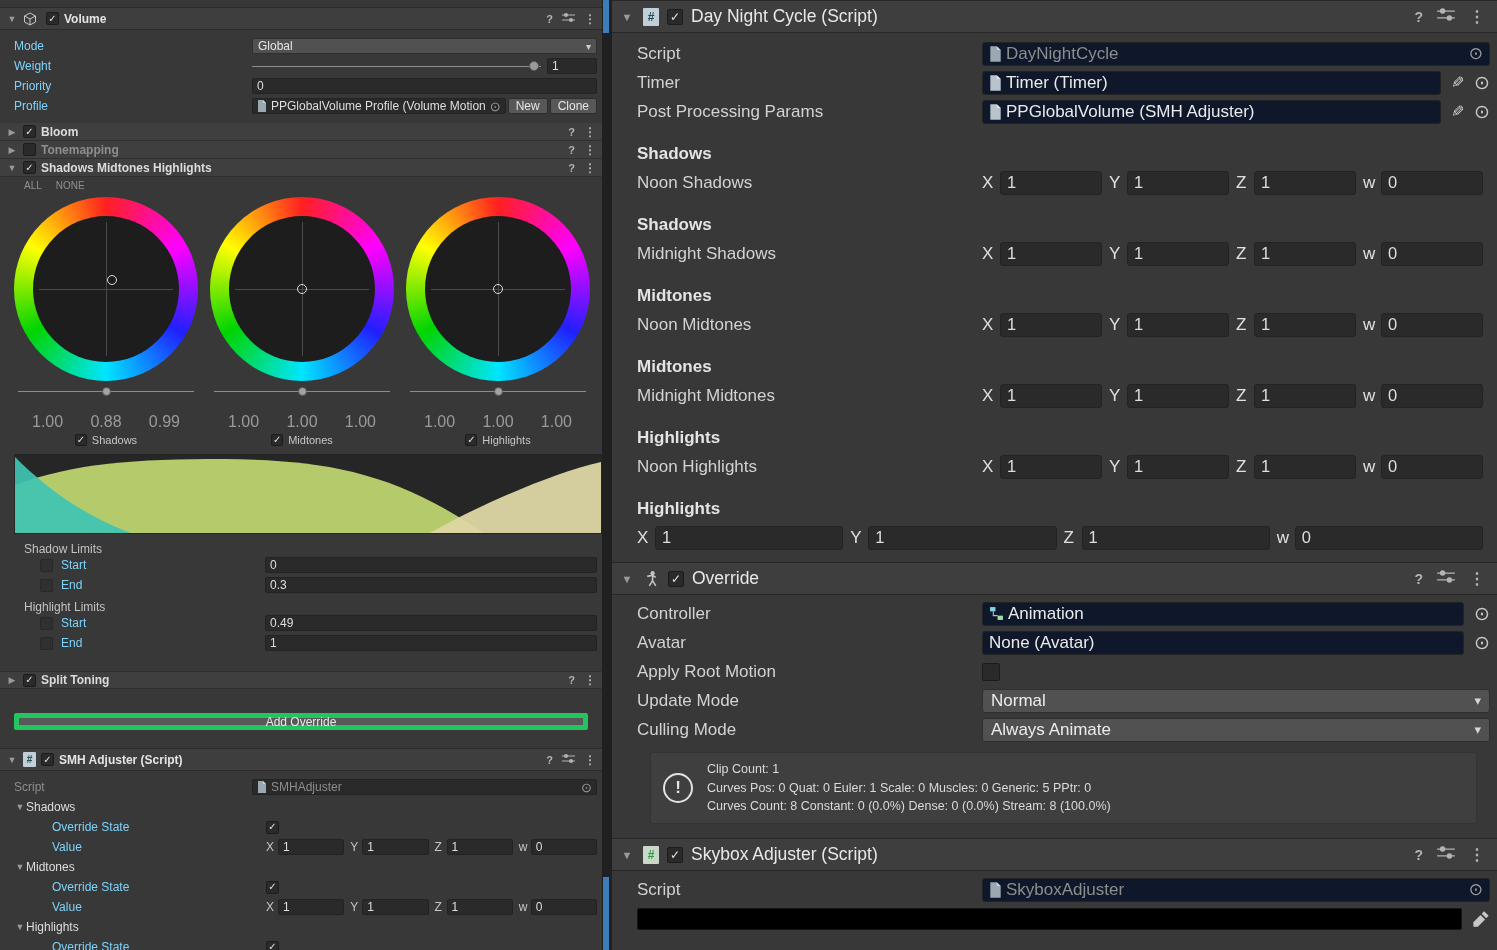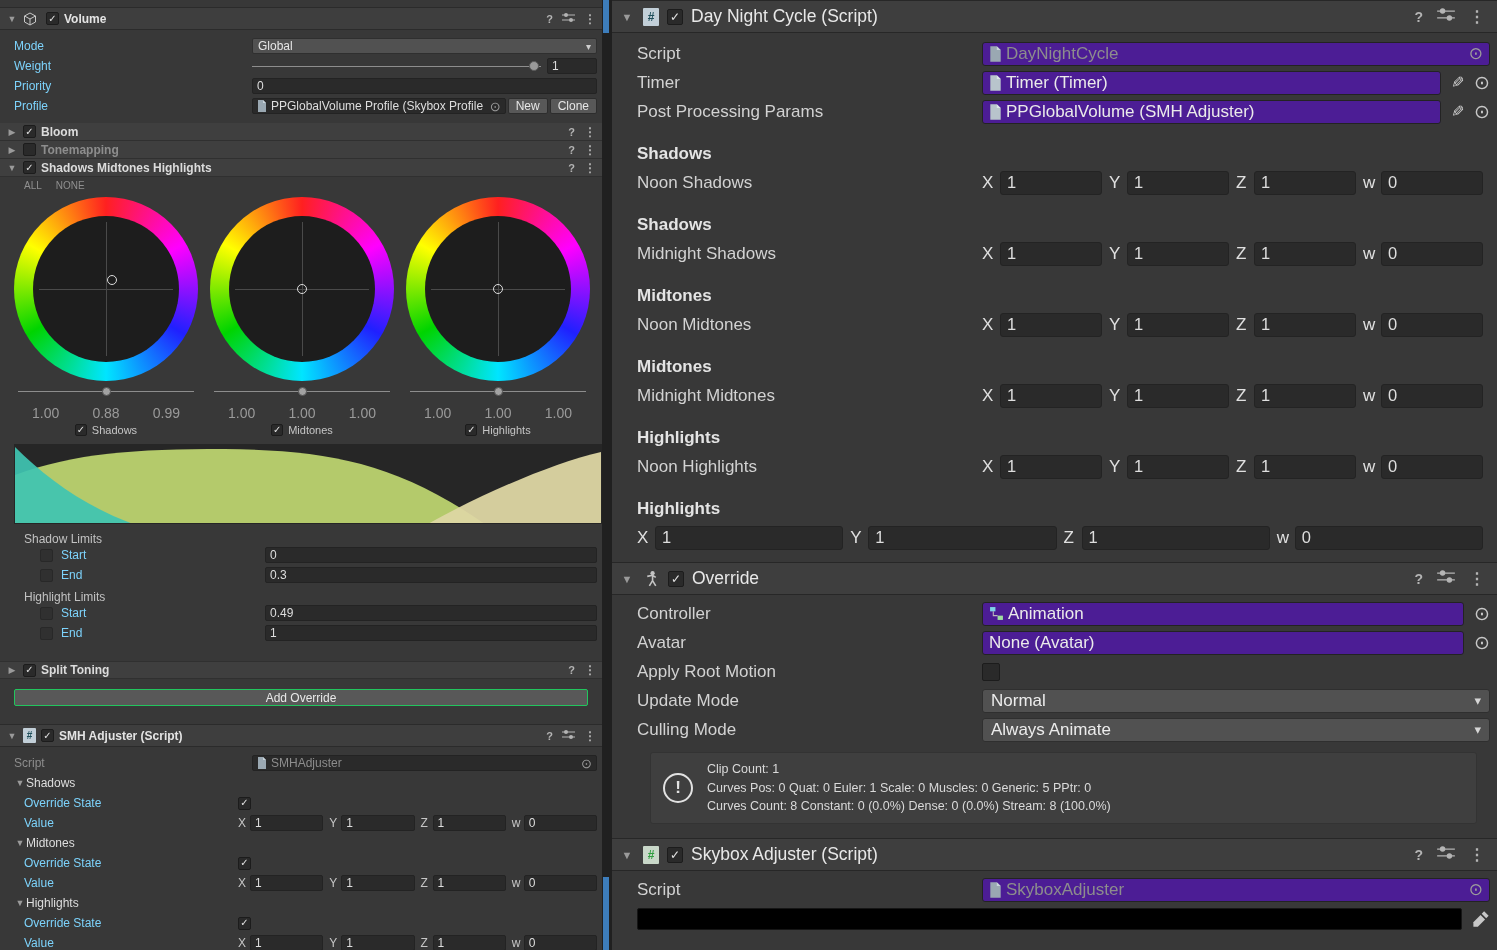--- a/index.html
+++ b/index.html
@@ -43,40 +43,40 @@
   .wheel{width:184px;height:184px;border-radius:50%;position:relative;flex:none;
          background:conic-gradient(from 0deg,#ff2020,#ff00ff 60deg,#2020ff 120deg,#00e5ff 180deg,#00d400 240deg,#ffff00 300deg,#ff2020 360deg)}
   .wheel-inner{position:absolute;left:19px;top:19px;width:146px;height:146px;border-radius:50%;background:#1d1d1d;overflow:hidden}
   .cross-h{position:absolute;left:6px;right:6px;top:50%;height:1px;background:#4a4a4a}
   .cross-v{position:absolute;top:6px;bottom:6px;left:50%;width:1px;background:#4a4a4a}
   .marker{position:absolute;width:10px;height:10px;border:1.5px solid #dcdcdc;border-radius:50%;left:50%;top:50%;transform:translate(-50%,-50%)}
   .marker.off{left:54%;top:44%}
   .wslider{position:relative;width:176px;height:12px;margin-top:4px}
   .wslider .wtrack{position:absolute;left:0;right:0;top:6px;height:1px;background:#8d8d8d}
   .wslider .wknob{position:absolute;left:50%;top:2px;width:9px;height:9px;margin-left:-4px;border-radius:50%;background:#a2a2a2;border:1px solid #555}
-  .wnums{width:148px;display:flex;justify-content:space-between;color:#9a9a9a;font-size:14px;margin-top:8px}
+  .wnums{width:148px;display:flex;justify-content:space-between;color:#9a9a9a;font-size:16px;margin-top:16px}
   .wcheck{display:flex;align-items:center;gap:5px;margin-top:3px;color:#c6c6c6;font-size:11px}
   .wcheck .cb{width:12px;height:12px}
   .graph{margin:8px 0 0 14px;width:588px;height:80px;background:#262626;border:1px solid #262626}
   .seclabel{padding:5px 0 1px 24px;color:#c2c2c2;height:18px}
   .lrow.limits{padding-left:40px}
   .lrow.limits .cb{opacity:.55;margin-right:8px}
   .lrow.limits .llabel{width:204px}
-  .addoverride{height:17px;margin:10px 14px 0 14px;background:#585858;border:1px solid #22c55e;border-radius:2px;
+  .addoverride{height:17px;margin:24px 14px 0 14px;background:#585858;border:5px solid #22c55e;border-radius:2px;
                display:flex;align-items:center;justify-content:center;color:#e8e8e8}
   .lheader.comp2{margin-top:18px}
   .scripticon{width:13px;height:15px;border-radius:1px;display:flex;align-items:center;justify-content:center;
               font-size:10px;font-weight:bold;flex:none}
   .scripticon.cs{background:#c2cfd8;color:#1e4e5a}
   .scripticon.green{background:#c9d8c9;color:#2f9e3f}
   .pageicon{flex:none;margin-right:4px;display:inline-flex}
   .picker{color:#9c9c9c;font-size:13px;margin-left:auto;flex:none;line-height:1}
   .dim{color:#8d8d8d}
   .lrow.groupfold{padding-left:14px;color:#dedede}
-  .lrow.sub{padding-left:24px}
+  .lrow.sub{padding-left:52px}
   .lrow.sub .llabel{width:214px}
   .vec4{flex:1;display:flex;align-items:center;gap:0;min-width:0}
   .vax{width:12px;flex:none;color:#c6c6c6}
   .vfield{height:16px;background:#2a2a2a;border:1px solid #232323;border-radius:2px;display:flex;align-items:center;
           padding:0 4px;color:#dedede;margin-right:6px;flex:1;min-width:0}
   .vfield:last-child{margin-right:0}
 
   
   .gutter{width:10px;flex:none;background:#202020;position:relative}
   .bluebar{position:absolute;left:1px;width:6px;background:#3d7dbb}
@@ -89,21 +89,21 @@
            display:flex;align-items:center;gap:8px;padding:0 12px 0 7px}
   .rheader .title{font-weight:normal;color:#e8e8e8;font-size:17.5px}
   .rheader .fold{font-size:11px;width:16px}
   .rheader .cb{width:16px;height:16px;font-size:12px}
   .rheader .qhelp{font-size:14px}
   .rheader .kebab{font-size:16px}
   .rheader .scripticon{width:16px;height:18px;font-size:12px}
   .rbody{padding-top:6px}
   .rrow{display:flex;align-items:center;height:29px;padding:0 7px 0 25px}
   .rlabel{width:345px;flex:none;white-space:nowrap;overflow:hidden;color:#d2d2d2}
-  .rfield{flex:1;height:24px;background:#4c1d95;border:1px solid #232323;border-radius:3px;
+  .rfield{flex:1;height:24px;background:#0f172a;border:1px solid #232323;border-radius:3px;
           display:flex;align-items:center;padding:0 6px;min-width:0;color:#eaeaea}
   .rfield .txt{flex:1;white-space:nowrap;overflow:hidden}
   .rfield .picker{font-size:17px}
   .rdrop{flex:1;height:24px;background:#515151;border:1px solid #2f2f2f;border-radius:3px;
          display:flex;align-items:center;padding:0 8px;color:#ecECec;color:#ececec}
   .rdrop .arrow{margin-left:auto;color:#d6d6d6;font-size:13px}
   .pencil{color:#d0d0d0;font-size:16px;margin-left:10px;flex:none;transform:scaleX(-1)}
   .roundpick{color:#c8c8c8;font-size:19px;margin-left:10px;flex:none;line-height:1}
   .rghead{height:28px;margin-top:14px;display:flex;align-items:center;padding-left:25px;font-weight:bold;color:#e4e4e4}
   .rrow .vec4{gap:0}
@@ -180,21 +180,21 @@
 
     <div class="lrow">
       <div class="llabel">Profile</div>
       <div class="lfield">
         <span class="pageicon">
             <svg width="10" height="12" viewBox="0 0 10 12">
               <path d="M1 0h5l3 3v9H1z" fill="#9aa8b2"></path>
               <path d="M6 0l3 3H6z" fill="#c9d4da"></path>
             </svg>
           </span>
-        <span class="txt">PPGlobalVolume Profile (Skybox Profile</span>
+        <span class="txt">PPGlobalVolume Profile (Volume Motion</span>
         <span class="picker">⊙</span>
       </div>
       <div class="lbtn">New</div>
       <div class="lbtn">Clone</div>
     </div>
 
     <div style="height:7px"></div>
 
     
     <div class="strip">

